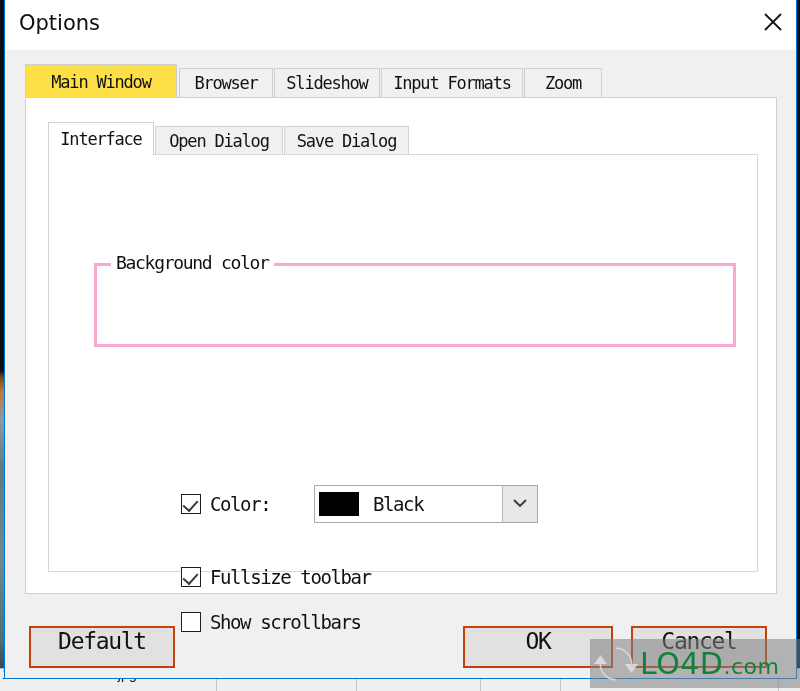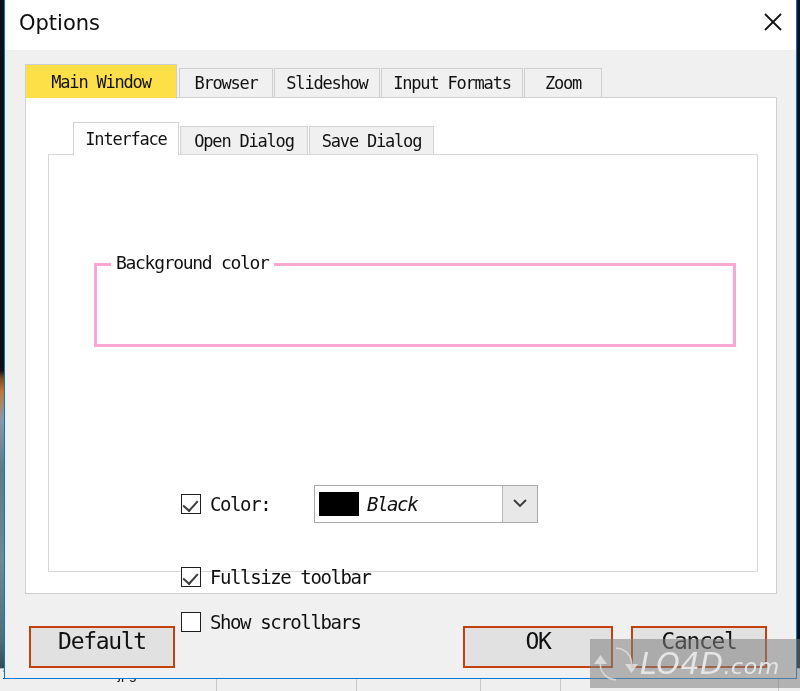--- a/index.html
+++ b/index.html
@@ -110,21 +110,21 @@
   .itab{
     position:absolute;top:4px;height:28px;
     background:#f0f0f0;
     border:1px solid #d2d2d2;
     border-bottom:none;
     box-sizing:border-box;
     display:flex;align-items:center;justify-content:center;
     font-size:17px;color:#111;
     font-family:"DejaVu Sans Mono", monospace;
     letter-spacing:-1.2px;
-    cursor:pointer;white-space:nowrap;margin-left:25px;
+    cursor:pointer;white-space:nowrap;
   }
   .itab.active{
     top:0;height:34px;background:#ffffff;
     border:1px solid #d2d2d2;border-bottom:1px solid #ffffff;z-index:5;
   }
   .tabpanel-inner{
     position:absolute;left:0;top:32px;width:710px;height:418px;
     background:#ffffff;
     border:1px solid #d8d8d8;
     box-sizing:border-box;
@@ -172,25 +172,24 @@
     background:#ffffff;
     border:1.6px solid #a8a8a8;
     box-sizing:border-box;
     display:flex;align-items:center;cursor:pointer;
   }
   .combo .swatch{
     width:40px;height:24px;margin-left:4px;flex:none;
     border:1px solid #000;box-sizing:border-box;
   }
   .combo .cval{
-    margin-left:8px;flex:1;
+    margin-left:14px;flex:1;
     font-size:19px;color:#111;
     font-family:"DejaVu Sans Mono", monospace;
     letter-spacing:-1.4px;
-    font-style:italic;
   }
   .combo .arrowbtn{
     width:34px;height:100%;flex:none;
     background:#e8e8e8;
     border-left:1px solid #b9b9b9;
     display:flex;align-items:center;justify-content:center;
   }
 
   
   .btn{
@@ -212,25 +211,24 @@
   #watermark{
     position:absolute;left:590px;top:639px;width:210px;height:49px;
     background:rgba(128,128,128,0.55);
     display:flex;align-items:center;
     pointer-events:none;
   }
   #watermark .wm-logo{
     margin-left:4px;width:44px;height:44px;flex:none;position:relative;
   }
   #watermark .wm-text{
-    font-size:30px;color:#e5e5e5;
+    font-size:30px;color:#15803d;
     font-family:"DejaVu Sans", sans-serif;
     letter-spacing:0.5px;line-height:1;
     margin-left:2px;
-    font-style:italic;
   }
   #watermark .wm-text .dotcom{font-size:22px;}
 </style>
 </head>
 <body>
 
 <div id="desktop">
   <div class="bg-photo"></div>
   <div class="bg-statusbar">
     <div class="st-text">1.com - clownfish.jpg      3072 x 2768      5751.2 KB      132      Loaded in 0.552 s</div>

